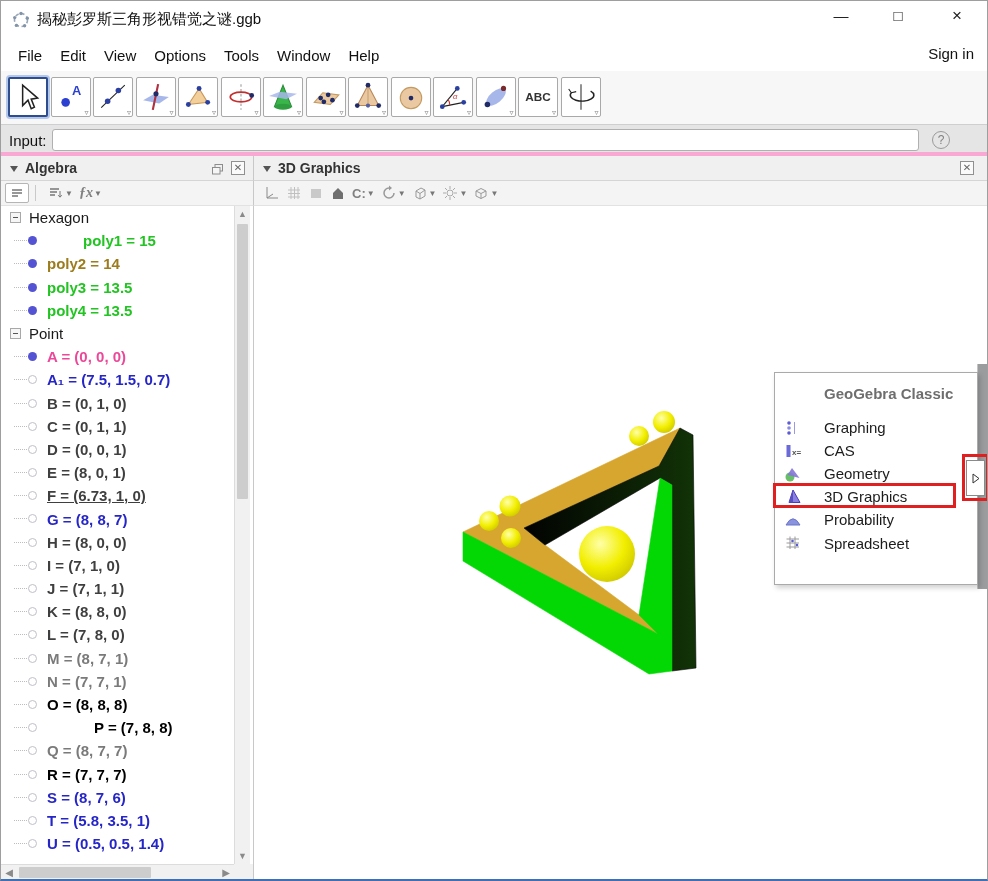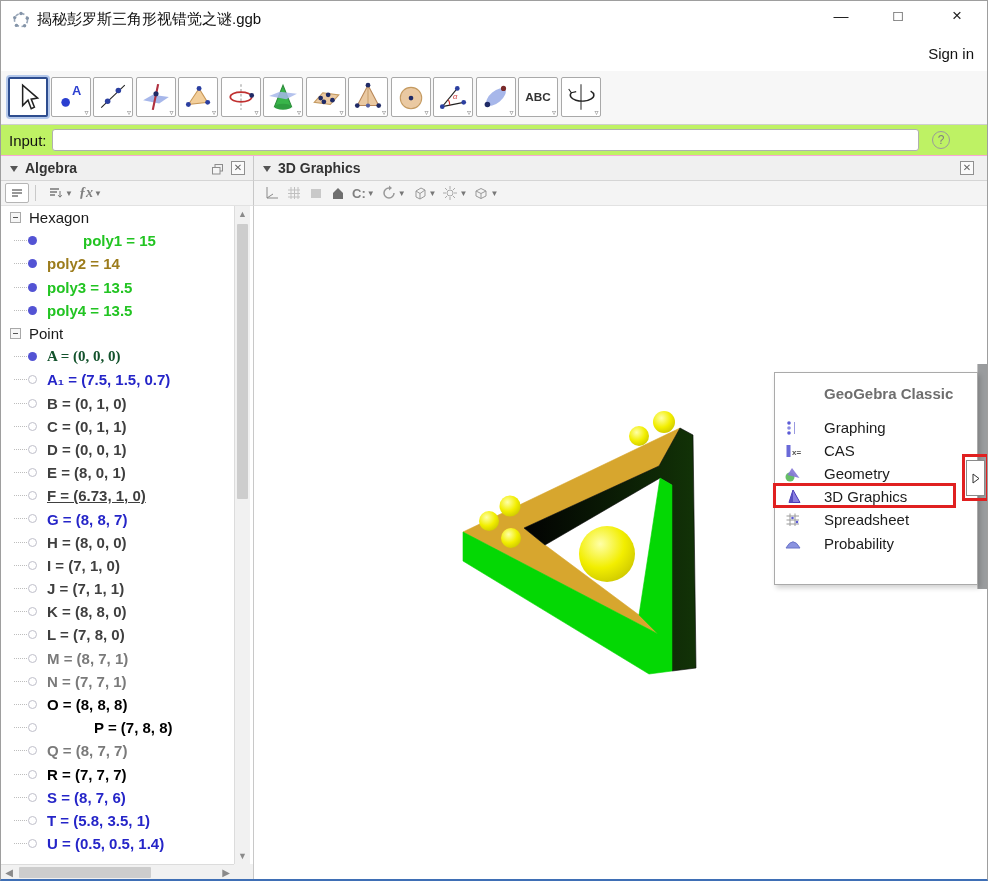--- a/index.html
+++ b/index.html
@@ -25,21 +25,21 @@
   .tool svg{position:absolute;left:4px;top:4px;}
   .tool.selected svg{left:3px;top:3px;}
   .tool .dd{position:absolute;right:1px;bottom:-1px;font-size:8px;color:#888;line-height:8px;}
   .undo-btn,.redo-btn{position:absolute;top:76px;width:41px;height:19px;background:#d6d6d6;border-radius:3px;text-align:center;}
   .undo-btn{left:884px;} .redo-btn{left:930px;}
   .undo-btn svg,.redo-btn svg{margin-top:3px;}
   .tb-help{position:absolute;left:899px;top:99px;width:15px;height:15px;border:1px solid #9a9a9a;border-radius:50%;
     font-size:11px;color:#8a8a8a;text-align:center;line-height:14px;box-sizing:border-box;}
   .tb-gear{position:absolute;left:943px;top:98px;width:16px;height:16px;}
   
-  .inputbar{position:absolute;left:0;top:124px;width:100%;height:31px;background:#bef264;border-bottom:1px solid #f9a8d4;box-sizing:border-box;}
+  .inputbar{position:absolute;left:0;top:124px;width:100%;height:31px;background:#e5e5e5;border-bottom:4px solid #f9a8d4;box-sizing:border-box;}
   .input-label{position:absolute;left:8px;top:7px;font-size:15px;color:#111;}
   .input-field{position:absolute;left:51px;top:4px;width:867px;height:22px;border:1px solid #b0b0b0;border-radius:3px;
     font-size:14px;padding:0 6px;box-sizing:border-box;font-family:inherit;}
   .input-help{position:absolute;left:931px;top:6px;width:18px;height:18px;border:1px solid #9a9a9a;border-radius:50%;
     font-size:12px;color:#808080;text-align:center;line-height:16px;box-sizing:border-box;}
   
   .panel-header{position:absolute;height:25px;background:#f0f0f0;border-bottom:1px solid #d5d5d5;box-sizing:border-box;}
   .ph-caret{position:absolute;left:9px;top:10px;width:0;height:0;border-left:4.5px solid transparent;border-right:4.5px solid transparent;border-top:6px solid #555;}
   .ph-title{position:absolute;left:24px;top:4px;font-size:14px;font-weight:bold;color:#333;}
   .ph-close{position:absolute;top:5px;width:14px;height:14px;border:1px solid #909090;color:#666;font-size:10px;
@@ -111,20 +111,29 @@
           <circle cx="2.7" cy="6.6" r="1.7" fill="#8494a8"></circle>
         </svg>
     </span>
     <span class="title-text">揭秘彭罗斯三角形视错觉之谜.ggb</span>
     <span class="wc wc-min">—</span>
     <span class="wc wc-max">□</span>
     <span class="wc wc-close">×</span>
   </div>
 
   <div class="menubar">
+    <div class="menubar-items">
+        <span class="menu-item">File</span>
+        <span class="menu-item">Edit</span>
+        <span class="menu-item">View</span>
+        <span class="menu-item">Options</span>
+        <span class="menu-item">Tools</span>
+        <span class="menu-item">Window</span>
+        <span class="menu-item">Help</span>
+      </div>
     <span class="sign-in">Sign in</span>
   </div>
 
   <div class="toolbar">
     <div class="tools">
         <div class="tool selected">
           <svg width="30" height="30" viewBox="0 0 28 28">
             <path d="M9 3 L9 22 L14 17 L17 25 L20 23.5 L17 16 L23 15 Z" fill="#fff" stroke="#222" stroke-width="1.4"></path>
           </svg>
         </div>
@@ -327,21 +336,21 @@
       <div class="tree-row item">
         <span class="bullet filled"></span>
         <span style="color: rgb(34, 196, 34);">poly4 = 13.5</span>
       </div>
       <div class="tree-row group">
         <span class="minus-box"></span>
         <span>Point</span>
       </div>
       <div class="tree-row item">
         <span class="bullet filled"></span>
-        <span style="color: #14532d; font-family: Liberation Serif, serif;">A = (0, 0, 0)</span>
+        <span style="color: #ec4899;">A = (0, 0, 0)</span>
       </div>
       <div class="tree-row item">
         <span class="bullet hollow"></span>
         <span style="color: rgb(37, 37, 200);">A₁ = (7.5, 1.5, 0.7)</span>
       </div>
       <div class="tree-row item">
         <span class="bullet hollow"></span>
         <span style="color: rgb(63, 63, 63);">B = (0, 1, 0)</span>
       </div>
       <div class="tree-row item">
@@ -549,32 +558,32 @@
         </div>
         <div class="p-item">
           <span class="p-icon"><svg width="18" height="18" viewBox="0 0 18 18">
               <polygon points="9,2 16,14.5 5,14.5" fill="#8a7fe0" stroke="#4a3ab8"></polygon>
               <polygon points="9,2 9,14.5 5,14.5" fill="#594fc0"></polygon>
             </svg></span>
           <span class="p-label">3D Graphics</span>
         </div>
         <div class="p-item">
           <span class="p-icon"><svg width="18" height="18" viewBox="0 0 18 18">
+              <path d="M2 14 Q9 1.5 16 14 Z" fill="#8a93e0" stroke="#6a74c8"></path>
+            </svg></span>
+          <span class="p-label">Probability</span>
+        </div>
+        <div class="p-item">
+          <span class="p-icon"><svg width="18" height="18" viewBox="0 0 18 18">
               <path d="M2.5 5 H15 M2.5 9 H15 M2.5 13 H15 M6 2.5 V15 M11 2.5 V15" stroke="#9a9a9a" fill="none"></path>
               <circle cx="8.5" cy="7" r="1.3" fill="#5b5bd6"></circle>
               <circle cx="13" cy="11" r="1.3" fill="#5b5bd6"></circle>
             </svg></span>
           <span class="p-label">Spreadsheet</span>
         </div>
-        <div class="p-item">
-          <span class="p-icon"><svg width="18" height="18" viewBox="0 0 18 18">
-              <path d="M2 14 Q9 1.5 16 14 Z" fill="#8a93e0" stroke="#6a74c8"></path>
-            </svg></span>
-          <span class="p-label">Probability</span>
-        </div>
       </div>
   </div>
   <div class="side-strip"></div>
   <div class="panel-toggle">
     <svg width="8" height="11" viewBox="0 0 8 11">
         <polygon points="1,1 7,5.5 1,10" fill="none" stroke="#333" stroke-width="1"></polygon>
       </svg>
   </div>
   <div class="red-box rb1"></div>
   <div class="red-box rb2"></div>

